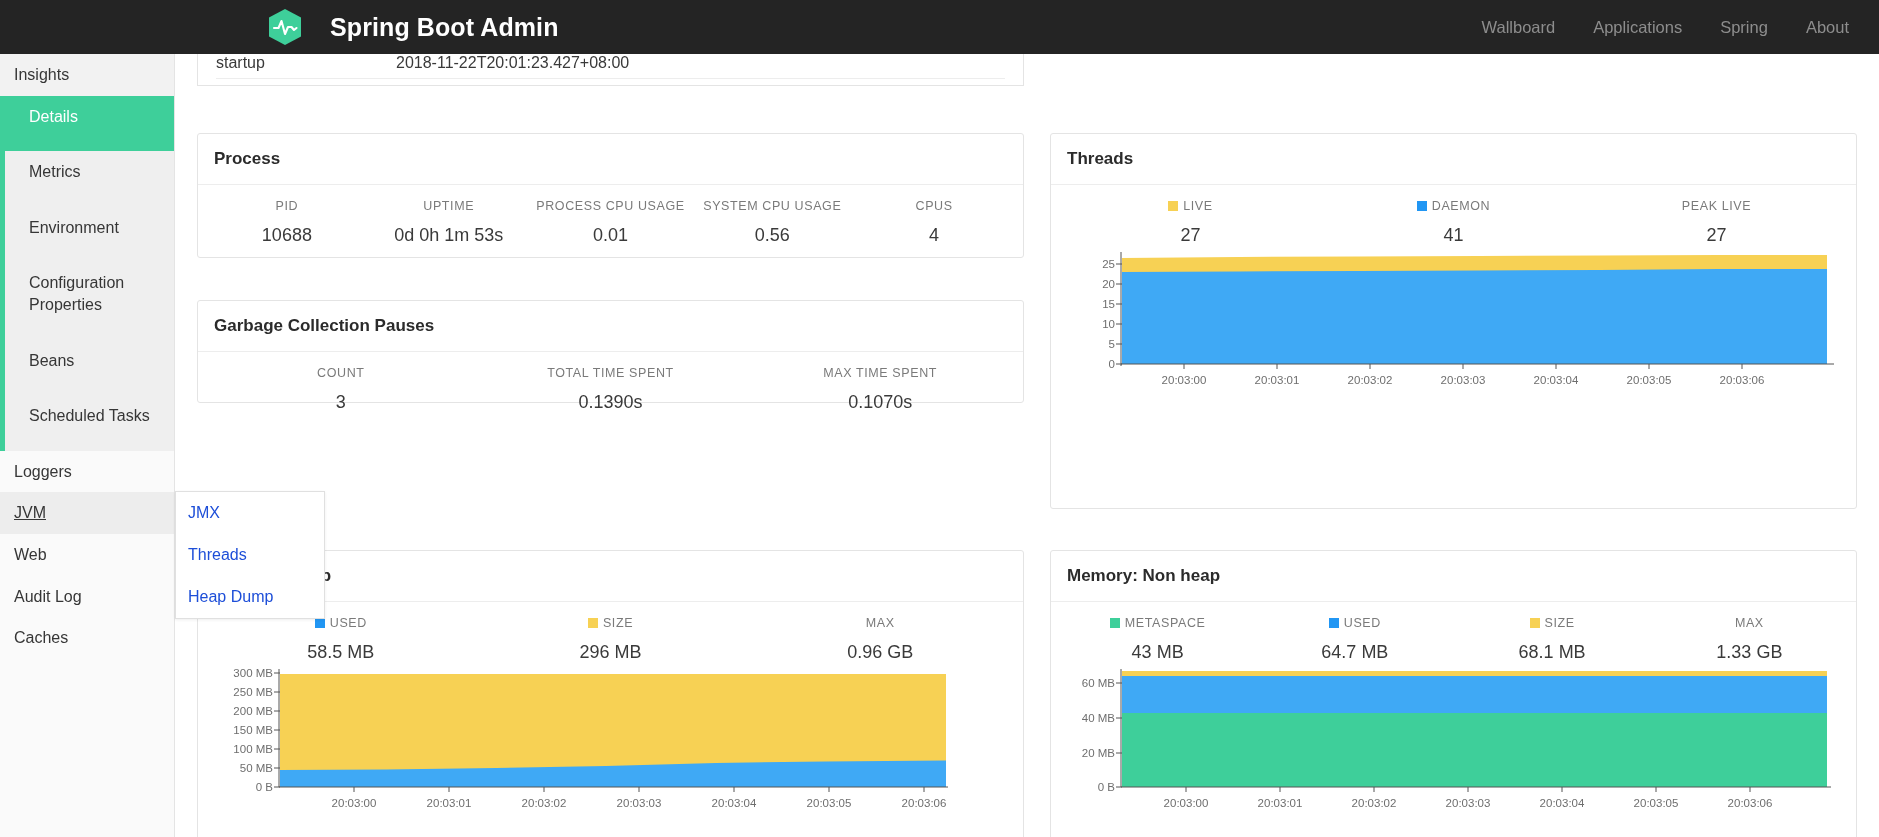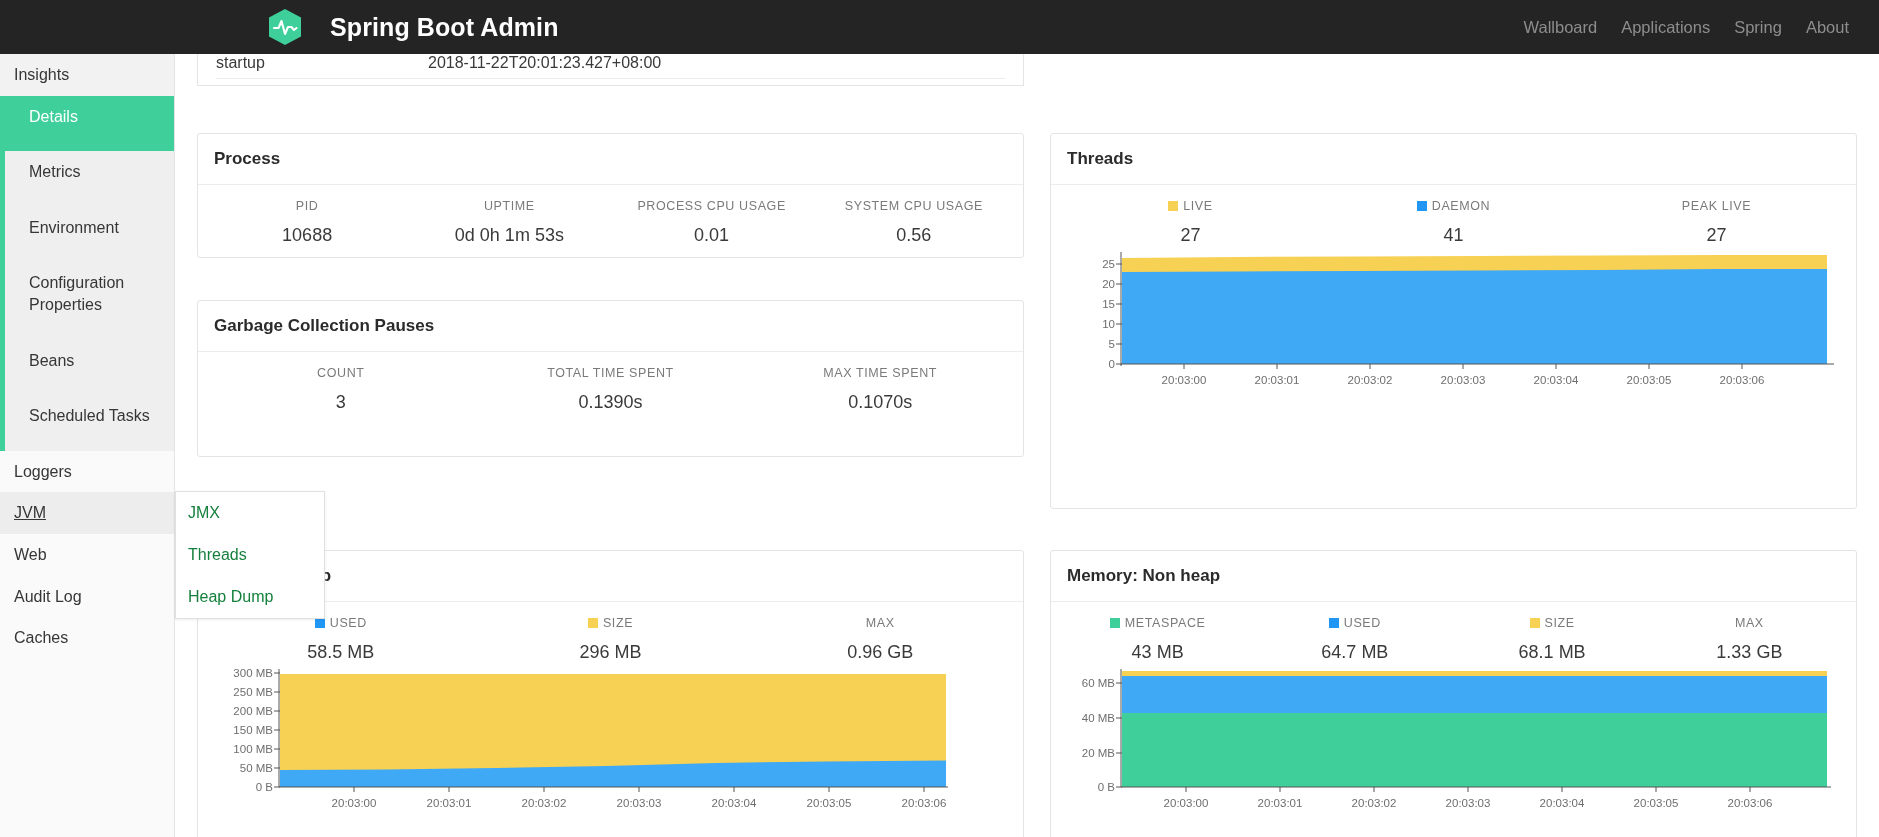--- a/index.html
+++ b/index.html
@@ -11,21 +11,21 @@
   body { position: relative; }
 
   
   .topbar {
     position: absolute; top: 0; left: 0; width: 1879px; height: 54px;
     background: #242424; display: flex; align-items: center; z-index: 60;
   }
   .brand { position: absolute; left: 268px; display: flex; align-items: center; gap: 28px; }
   .brand-logo { width: 34px; height: 38px; display: block; }
   .brand-name { color: #ffffff; font-size: 25px; font-weight: bold; letter-spacing: .1px; }
-  .topnav { position: absolute; right: 30px; display: flex; align-items: center; gap: 24px; }
+  .topnav { position: absolute; right: 30px; display: flex; align-items: center; gap: 38px; }
   .topnav a { color: #8d8d8d; font-size: 16.5px; text-decoration: none; }
 
   
   .sidebar {
     position: absolute; top: 54px; left: 0; width: 175px; height: 783px;
     background: #fafafa; border-right: 1px solid #e4e4e4; z-index: 40;
   }
   .sb-head {
     background: #3ecf9a; color: #fff; padding: 16px 10px 18px;
     text-align: center;
@@ -42,21 +42,21 @@
   .sb-sub-wrap { background: #efefef; border-left: 5px solid #3ecf9a; }
   .sb-sub { padding: 10px 14px 24px 24px; font-size: 16px; color: #363636; cursor: pointer; line-height:1.35;}
   .sb-sub.active { background: #3ecf9a; color: #fff; margin-left: -5px; padding-left: 29px; }
 
   
   .flyout {
     position: absolute; left: 175px; top: 491px; width: 150px;
     background: #ffffff; border: 1px solid #e0e0e0; z-index: 80;
     box-shadow: 0 1px 3px rgba(0,0,0,.07);
   }
-  .flyout-item { padding: 12px 12px; font-size: 16px; color: #15803d; cursor: pointer; }
+  .flyout-item { padding: 12px 12px; font-size: 16px; color: #1d4ed8; cursor: pointer; }
 
   
   .main { position: absolute; top: 54px; left: 175px; width: 1704px; height: 783px; }
   .grid { position: relative; width: 100%; padding: 0 22px; }
 
   .card {
     background: #fff; border: 1px solid #e4e4e4; border-radius: 3px;
     position: absolute;
   }
   .card-head {
@@ -74,21 +74,21 @@
   .swatch { width: 10px; height: 10px; display: inline-block; }
   .stat-value { font-size: 18px; color: #3a3a3a; margin-top: 12px; }
 
   
   .partial-card {
     position: absolute; top: 0px; left: 22px; width: 827px; height: 32px;
     background: #fff; border: 1px solid #e4e4e4; border-top: none;
   }
   .partial-row {
     display: flex; padding: 0 18px; font-size: 16px; color: #3a3a3a;
-    height: 20px; align-items: flex-start; overflow: hidden; gap: 32px;
+    height: 20px; align-items: flex-start; overflow: hidden;
   }
   .partial-row .k { width: 180px; }
   .partial-hr { margin: 4px 18px 0; border-top: 1px solid #ededed; }
 
   
   .chart { position: relative; width: 100%; }
   svg { display: block; }
   .tick { font-size: 11.5px; fill: #6e6e6e; font-family: "Liberation Sans", sans-serif; }
 </style>
 </head>
@@ -198,25 +198,31 @@
                 <span>PROCESS CPU USAGE</span>
               </div>
             <div class="stat-value">0.01</div>
           </div>
           <div class="stat">
             <div class="stat-label">
                 <span>SYSTEM CPU USAGE</span>
               </div>
             <div class="stat-value">0.56</div>
           </div>
-        </div>
-      </div>
-    </div>
-
-    <div class="card" style="top:246px; left:22px; width:827px; height:157px;">
+          <div class="stat">
+            <div class="stat-label">
+                <span>CPUS</span>
+              </div>
+            <div class="stat-value">4</div>
+          </div>
+        </div>
+      </div>
+    </div>
+
+    <div class="card" style="top:246px; left:22px; width:827px; height:103px;">
       <div class="card-head">Garbage Collection Pauses</div>
       <div class="card-body">
         <div class="stats">
           <div class="stat">
             <div class="stat-label">
                 <span>COUNT</span>
               </div>
             <div class="stat-value">3</div>
           </div>
           <div class="stat">

